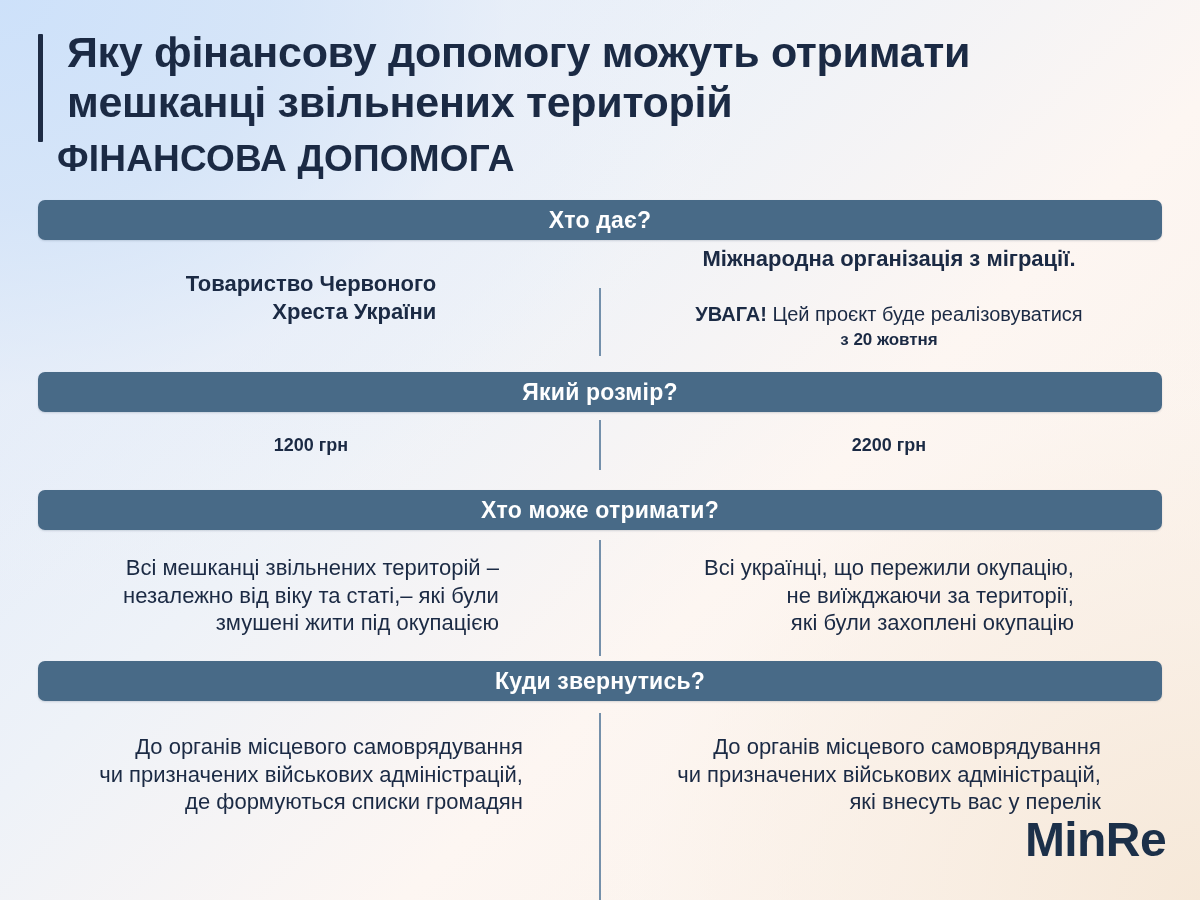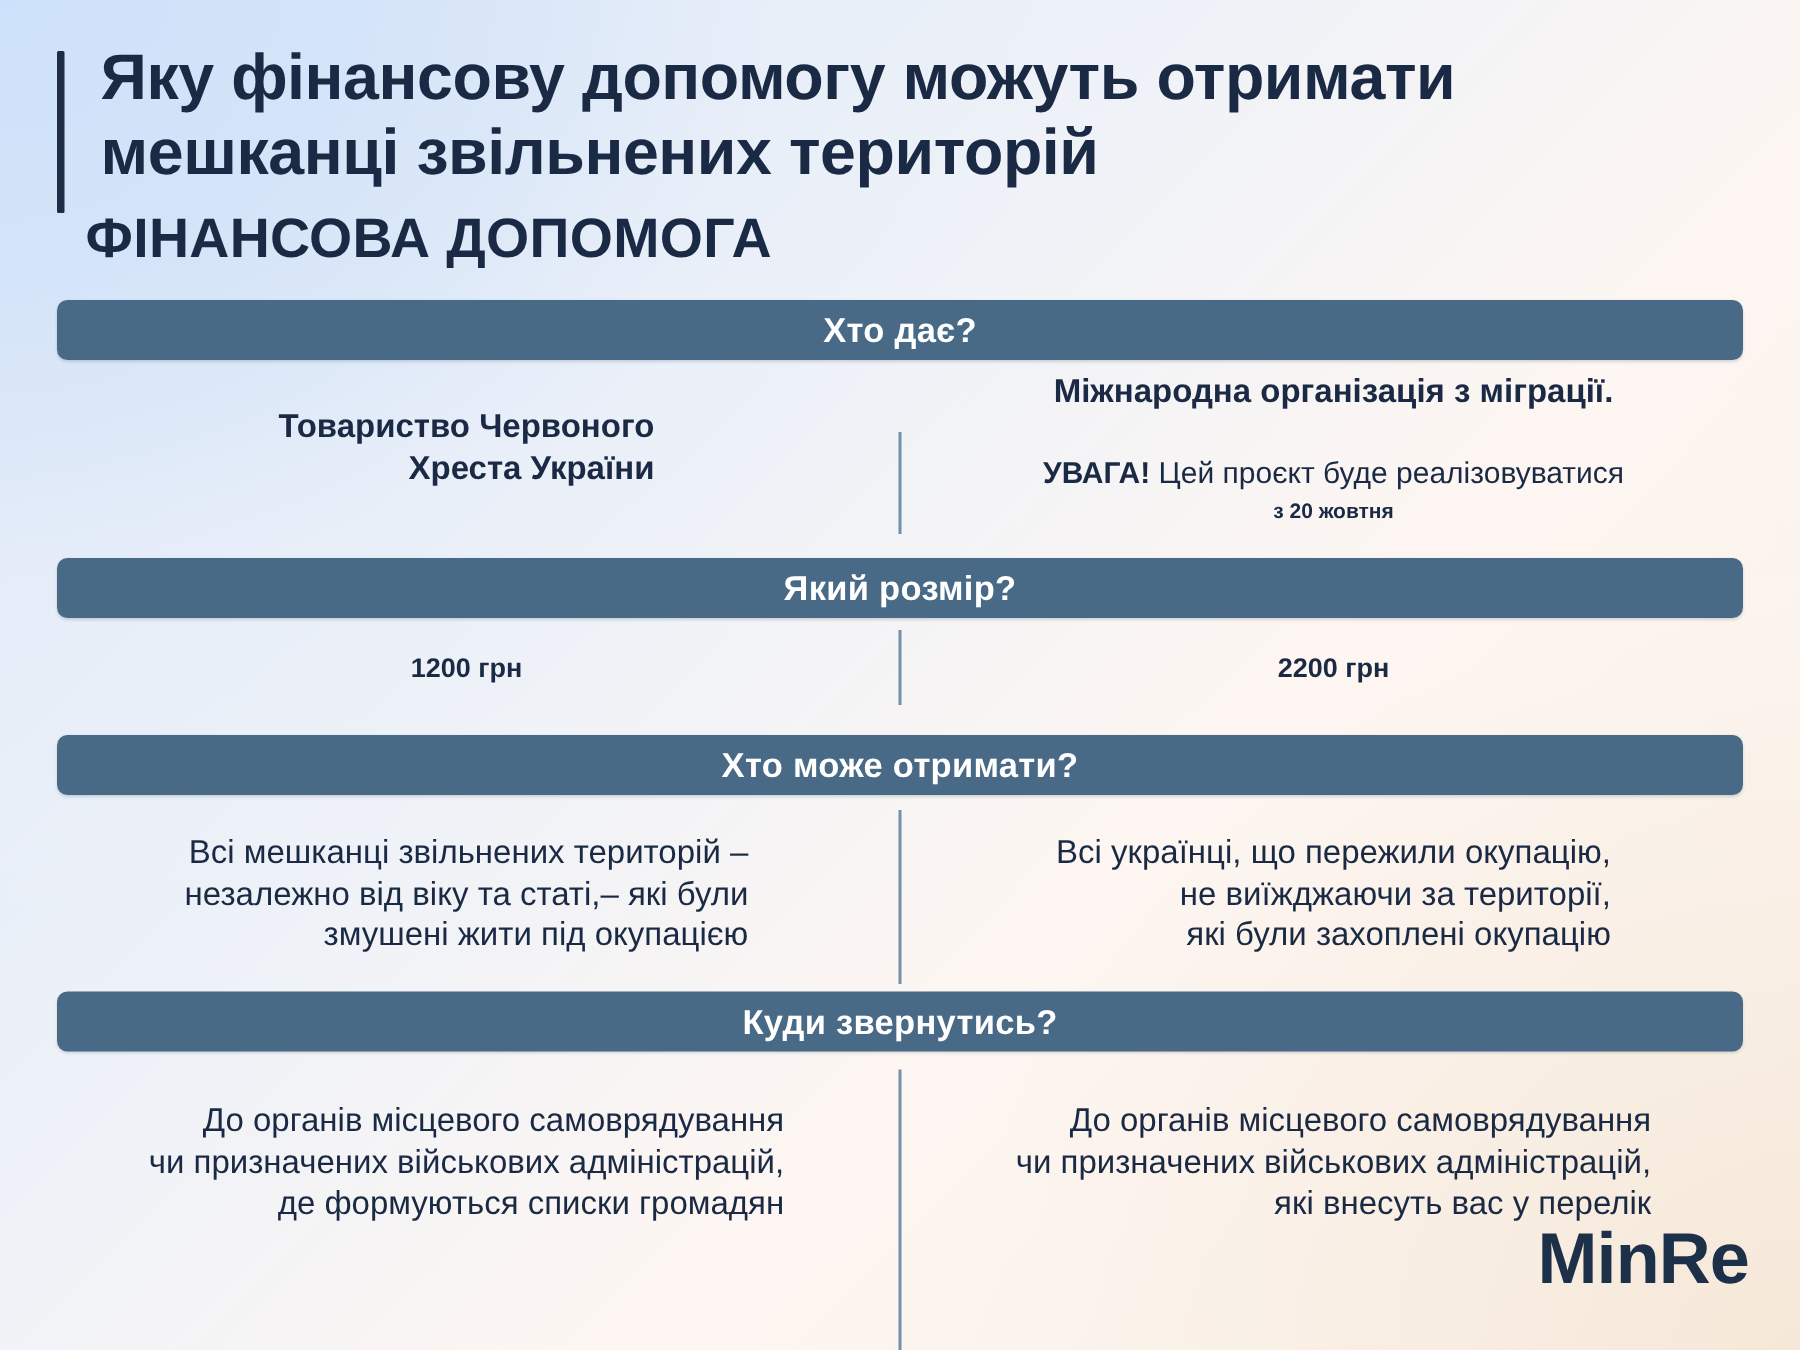--- a/index.html
+++ b/index.html
@@ -136,21 +136,21 @@
   .attn-line {
     font-size: 20px;
     line-height: 1.3;
     font-weight: 400;
     color: #1b2a44;
     white-space: pre-line;
     margin-top: 2px;
   }
   .attn-kw { font-weight: 700; }
   .attn-tail {
-    font-size: 14px;
+    font-size: 17px;
     font-weight: 700;
     line-height: 1.3;
     color: #1b2a44;
     margin-top: 2px;
   }
 
   .amount {
     font-size: 18px;
     font-weight: 700;
     color: #1b2a44;

